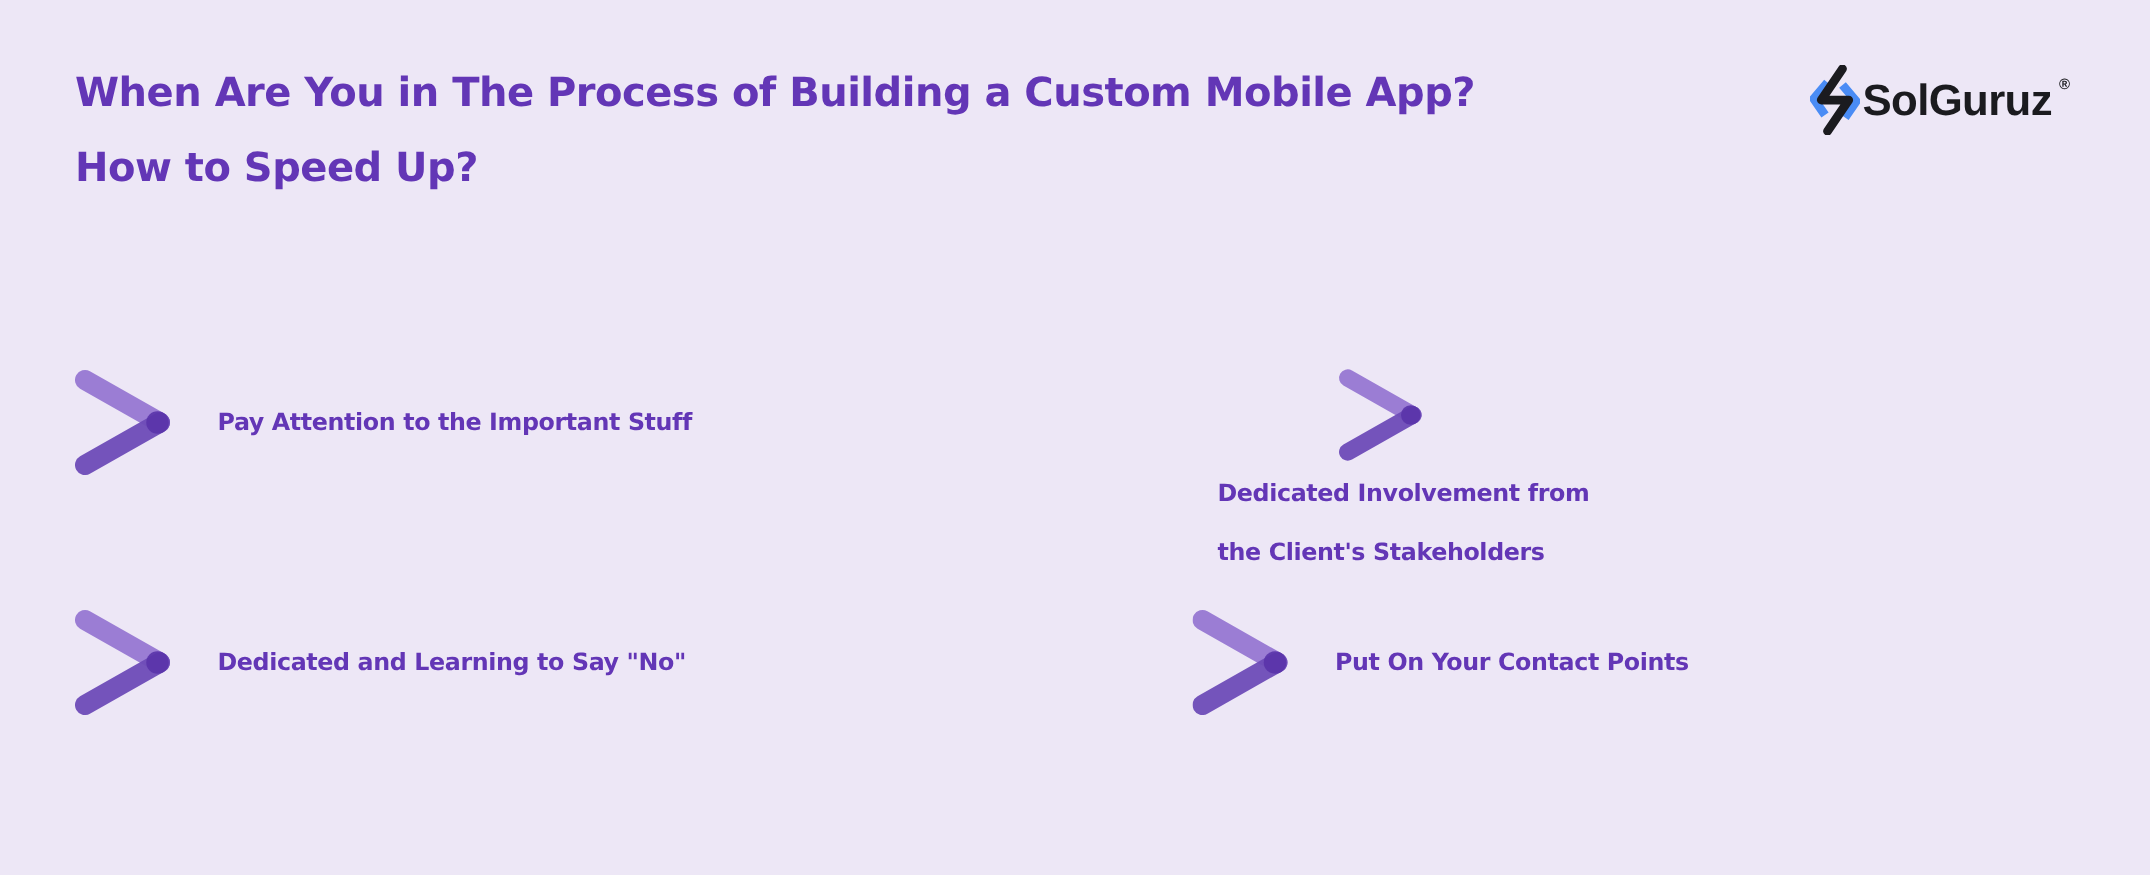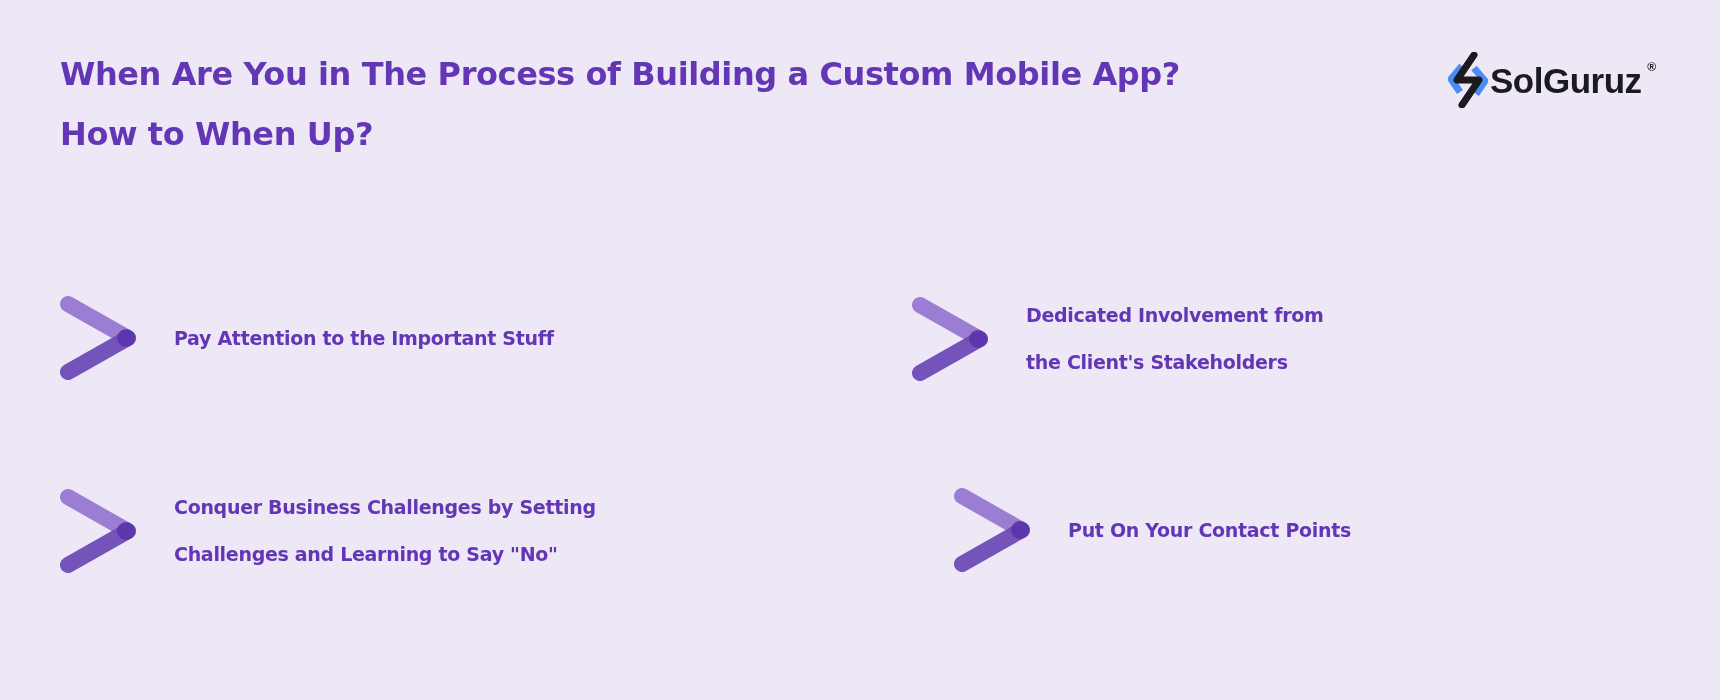--- a/index.html
+++ b/index.html
@@ -69,30 +69,30 @@
     .item .label {
       margin-left: 34px;
       color: #6336b6;
       font-weight: bold;
       font-size: 19px;
       line-height: 47px;
       letter-spacing: -0.3px;
     }
     .item .label span { display: block; white-space: nowrap; }
     #item-1 { left: 60px; top: 292px; }
-    #item-2 { left: 912px; top: 292px; }
+    #item-2 { left: 940px; top: 292px; flex-direction: column; }
     #item-3 { left: 60px; top: 484px; }
     #item-4 { left: 954px; top: 484px; text-align: center; }
   </style>
 </head>
 <body>
 
 <h1 class="title">
   <span>When Are You in The Process of Building a Custom Mobile App?</span>
-  <span>How to When Up?</span>
+  <span>How to Speed Up?</span>
 </h1>
 
 <div class="logo">
   <svg width="40" height="56" viewBox="0 0 40 56">
 
     <path d="M14 14 L3 27 L12 40" fill="none" stroke="#4a8cf5" stroke-width="7" stroke-linejoin="miter" stroke-linecap="butt"></path>
 
     <path d="M26 16 L37 29 L28 42" fill="none" stroke="#4a8cf5" stroke-width="7" stroke-linejoin="miter" stroke-linecap="butt"></path>
 
     <path d="M26 3 L9 28 L31 28 L14 53" fill="none" stroke="#1b1b1f" stroke-width="7" stroke-linejoin="round" stroke-linecap="round"></path>
@@ -125,22 +125,21 @@
   </div>
 </div>
 
 <div class="item" id="item-3">
   <svg class="chev" viewBox="0 0 80 92">
     <line x1="8" y1="12" x2="68" y2="46" stroke="#9b7dd4" stroke-width="16" stroke-linecap="round"></line>
     <line x1="8" y1="80" x2="68" y2="46" stroke="#6e4cb8" stroke-width="16" stroke-linecap="round" opacity="0.95"></line>
     <circle cx="66" cy="46" r="9" fill="#5a34aa" opacity="0.9"></circle>
   </svg>
   <div class="label">
-    <span>Conquer Business Challenges by Setting</span>
-    <span>Challenges and Learning to Say "No"</span>
+    <span>Dedicated and Learning to Say "No"</span>
   </div>
 </div>
 
 <div class="item" id="item-4">
   <svg class="chev" viewBox="0 0 80 92">
     <line x1="8" y1="12" x2="68" y2="46" stroke="#9b7dd4" stroke-width="16" stroke-linecap="round"></line>
     <line x1="8" y1="80" x2="68" y2="46" stroke="#6e4cb8" stroke-width="16" stroke-linecap="round" opacity="0.95"></line>
     <circle cx="66" cy="46" r="9" fill="#5a34aa" opacity="0.9"></circle>
   </svg>
   <div class="label">

